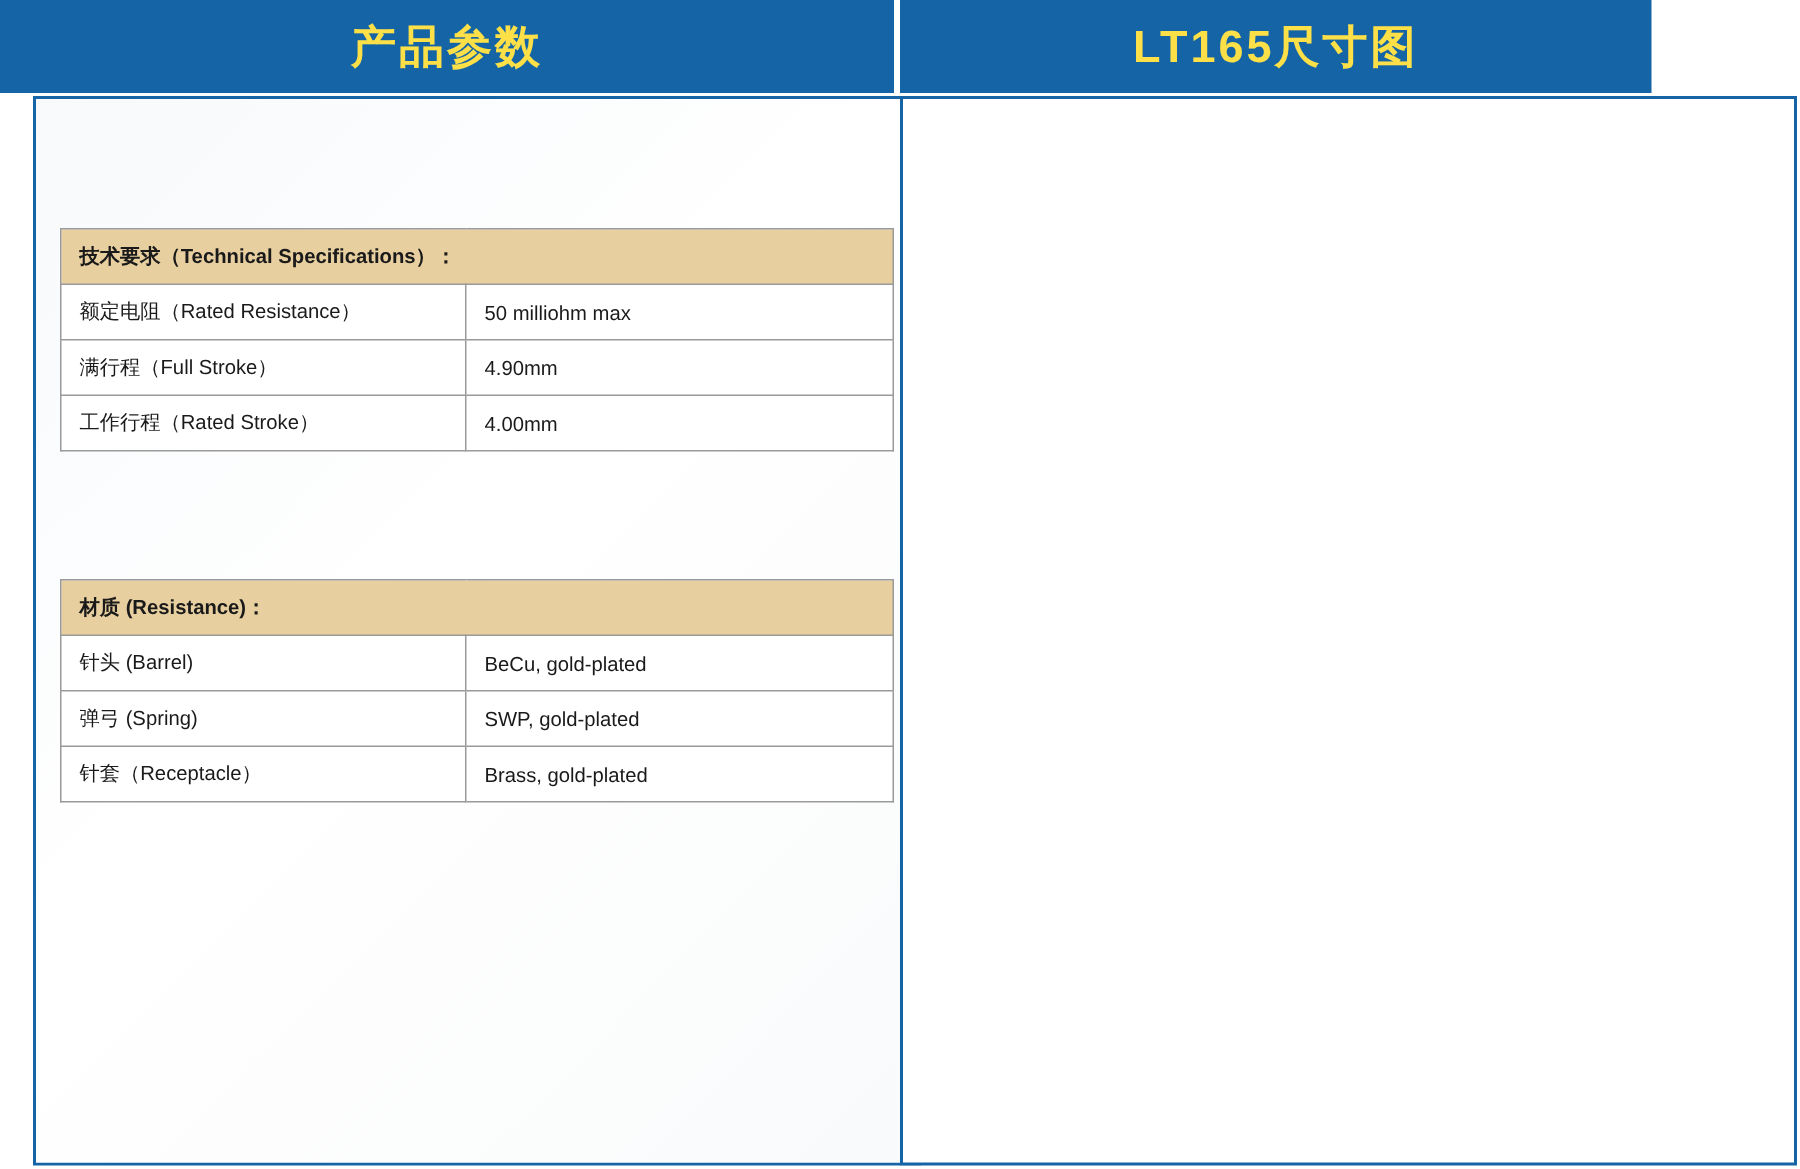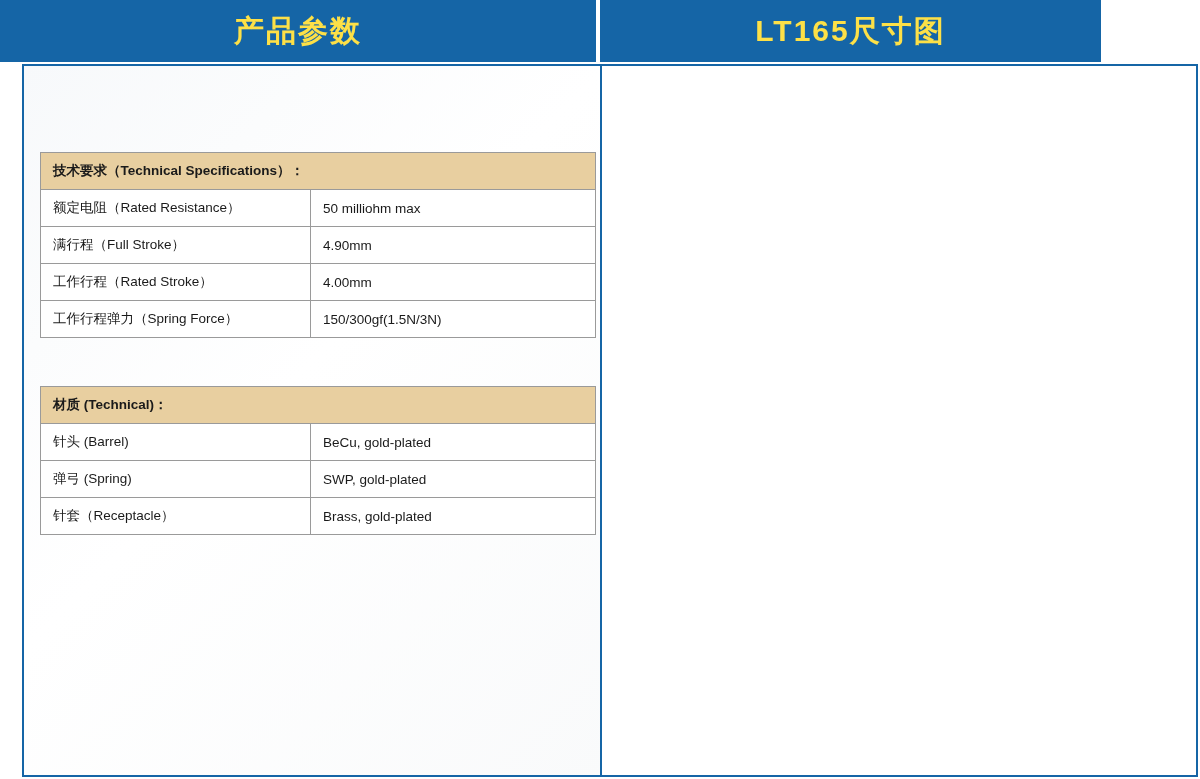--- a/index.html
+++ b/index.html
@@ -83,31 +83,27 @@
         <td class="v">50 milliohm max</td>
       </tr>
       <tr>
         <td class="k">满行程（Full Stroke）</td>
         <td class="v">4.90mm</td>
       </tr>
       <tr>
         <td class="k">工作行程（Rated Stroke）</td>
         <td class="v">4.00mm</td>
       </tr>
-      <tr>
-        <td class="k">工作行程弹力（Spring Force）</td>
-        <td class="v">150/300gf(1.5N/3N)</td>
-      </tr>
     </tbody>
       </table>
 
     <table class="spec t2">
       <tbody>
           <tr>
-        <td class="head" colspan="2">材质 (Technical)：</td>
+        <td class="head" colspan="2">材质 (Resistance)：</td>
       </tr>
       <tr>
         <td class="k">针头 (Barrel)</td>
         <td class="v">BeCu, gold-plated</td>
       </tr>
       <tr>
         <td class="k">弹弓 (Spring)</td>
         <td class="v">SWP, gold-plated</td>
       </tr>
       <tr>

